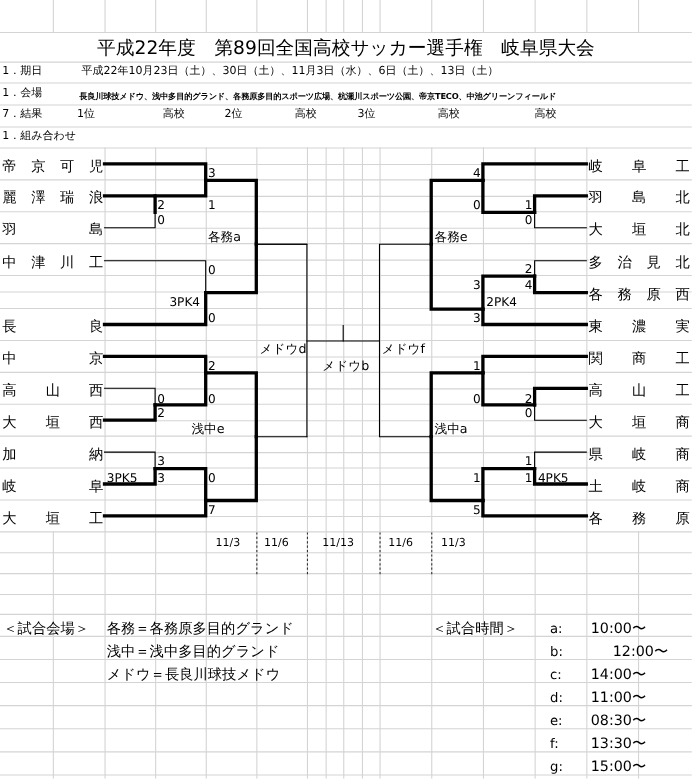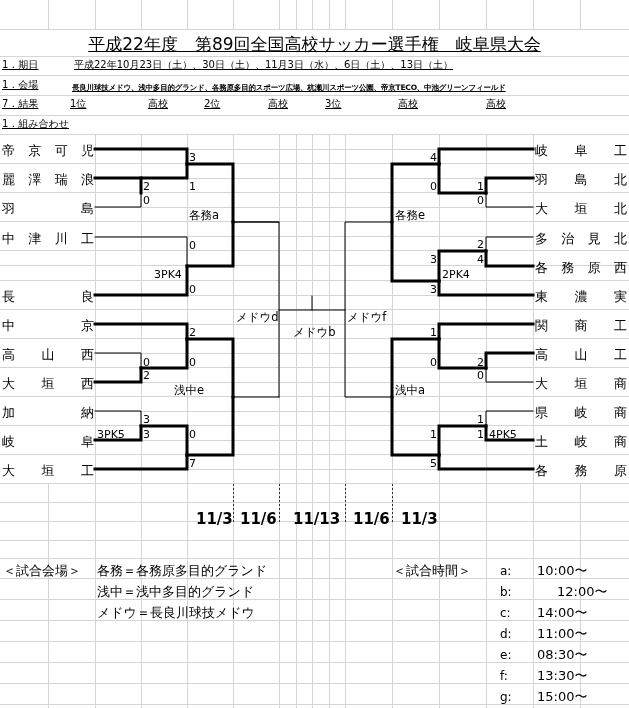--- a/index.html
+++ b/index.html
@@ -1,26 +1,26 @@
 <!DOCTYPE html>
 <html><head>
 <meta charset="utf-8">
 <style>
   html,body{margin:0;padding:0;background:#fff;}
   body{width:629px;height:708px;position:relative;overflow:hidden;font-family:"DejaVu Sans","Liberation Sans",sans-serif;color:#000;}
   .grid{position:absolute;left:0;top:0;width:629px;height:708px;}
-  .t{position:absolute;white-space:nowrap;line-height:1;text-decoration:underline;}
+  .t{position:absolute;white-space:nowrap;line-height:1;}
   .title{left:0;width:629px;top:36px;text-align:center;font-size:17px;}
   .hdr{font-size:10px;}
   .small{font-size:7.5px;font-weight:bold;letter-spacing:-0.2px;}
   .team{position:absolute;left:2px;width:92px;font-size:13px;display:flex;justify-content:space-between;}
   .team.r{left:535px;}
   .score{position:absolute;font-size:11px;line-height:1;}
   .lbl{position:absolute;font-size:11.5px;line-height:1;white-space:nowrap;}
-  .date{position:absolute;font-size:15px;top:510px;font-weight:bold;}
+  .date{position:absolute;font-size:10px;top:488px;}
   .leg{position:absolute;font-size:13px;white-space:nowrap;}
   svg{position:absolute;left:0;top:0;}
 </style>
 </head>
 <body>
 
 <svg class="grid" width="629" height="708" viewBox="0 0 629 708">
   <g stroke="#d4d4d4" stroke-width="1" fill="none">
 
     <line x1="0" y1="29.5" x2="629" y2="29.5"></line>

